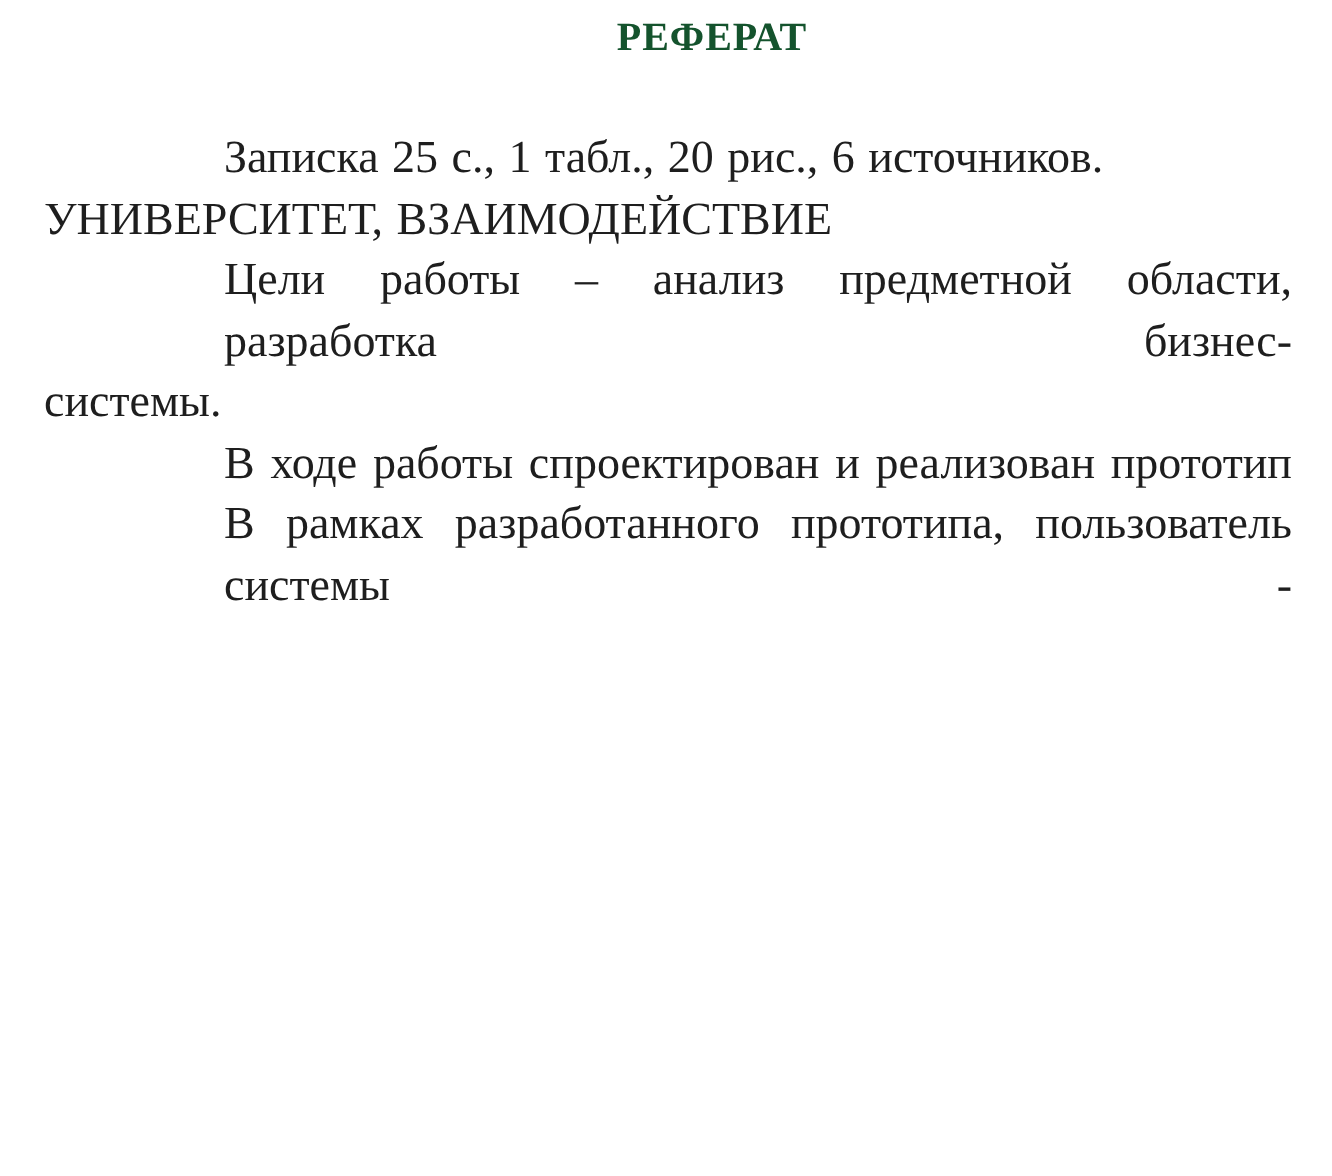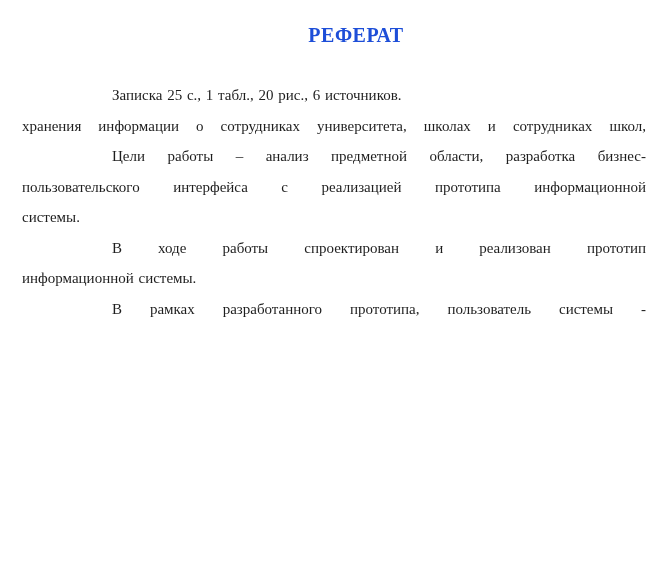--- a/index.html
+++ b/index.html
@@ -15,37 +15,37 @@
     color: #1e1e1e;
   }
   .page {
     box-sizing: border-box;
     width: 666px;
     height: 588px;
     padding: 4px 20px 0 22px;
     background: #ffffff;
   }
   .title {
-    margin: 16px;
+    margin: 0;
     padding-left: 44px;            
     text-align: center;
     font-size: 20px;
     line-height: 30px;
     font-weight: bold;
     letter-spacing: 0.5px;
-    color: #1d4ed8;
+    color: #14532d;
   }
   .doc-body {
     margin-top: 30px;              
   }
   .para {
     margin: 0;
   }
   .line {
-    font-size: 15px;
+    font-size: 23px;
     line-height: 30.5px;
     text-align: justify;
     text-align-last: left;
     word-spacing: 1px;
     white-space: normal;
   }
   .just {
     text-align-last: justify;      
   }
   .indent {
@@ -59,35 +59,33 @@
 
   <h1 class="title">РЕФЕРАТ</h1>
 
   <div class="doc-body">
 
     <div class="para">
       <div class="line indent">Записка 25 с., 1 табл., 20 рис., 6 источников.</div>
     </div>
 
     <div class="para">
+      <div class="line">УНИВЕРСИТЕТ, ВЗАИМОДЕЙСТВИЕ</div>
     </div>
 
     <div class="para">
-      <div class="line just">хранения информации о сотрудниках университета, школах и сотрудниках школ,</div>
     </div>
 
     <div class="para">
       <div class="line indent just">Цели работы – анализ предметной области, разработка бизнес-</div>
-      <div class="line just">пользовательского интерфейса с реализацией прототипа информационной</div>
       <div class="line">системы.</div>
     </div>
 
     <div class="para">
       <div class="line indent just">В ходе работы спроектирован и реализован прототип</div>
-      <div class="line">информационной системы.</div>
     </div>
 
     <div class="para">
       <div class="line indent just">В рамках разработанного прототипа, пользователь системы -</div>
 
     </div>
 
   </div>
 </div>
 

